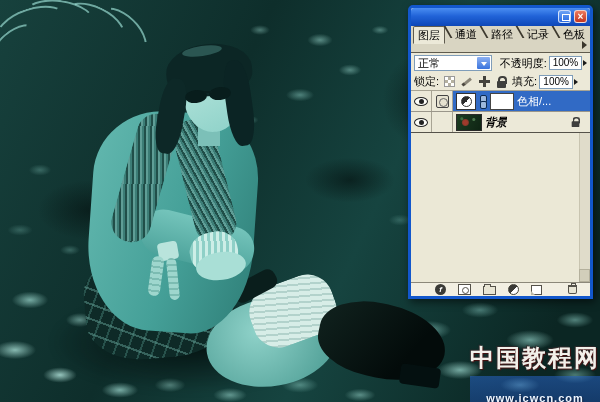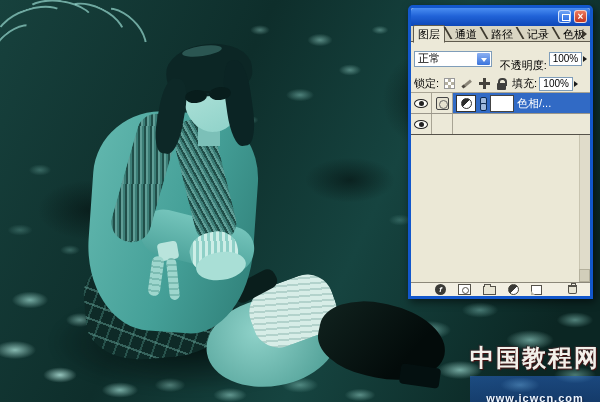--- a/index.html
+++ b/index.html
@@ -107,21 +107,21 @@
   .palette{position:absolute;left:408px;top:5px;width:185px;height:294px;z-index:10;
     background:#ece9d8;border:3px solid #1257cc;border-radius:5px 5px 0 0;
     box-shadow:2px 3px 8px rgba(0,0,0,.55);display:flex;flex-direction:column;font-size:11px;color:#000;}
   .titlebar{height:18px;flex:none;border-radius:3px 3px 0 0;position:relative;
     background:linear-gradient(#4a8ef2,#2163d8 45%,#0d47b8);}
   .tbtn{position:absolute;top:2px;width:13px;height:13px;border-radius:3px;border:1px solid rgba(255,255,255,.75);}
   .btn-min{right:19px;background:linear-gradient(#6ca2f5,#2a6ae0);}
   .btn-min::after{content:"";position:absolute;left:3px;top:3px;width:6px;height:5px;border:1px solid #fff;}
   .btn-close{right:3px;background:linear-gradient(#ee7a5e,#c23520);color:#fff;font-size:10px;font-weight:bold;
     text-align:center;line-height:11px;}
-  .tabs{height:16px;flex:none;display:flex;align-items:center;background:#d9d5c2;
+  .tabs{height:27px;flex:none;display:flex;align-items:flex-start;background:#d9d5c2;
     border-bottom:1px solid #5f5b4e;padding-left:2px;position:relative;}
   .tab{padding:1px 4px 0;white-space:nowrap;}
   .tab.active{background:#ece9d8;border:1px solid #5f5b4e;border-bottom:1px solid #ece9d8;
     border-radius:2px 2px 0 0;margin-bottom:-1px;}
   .slash{width:2px;height:12px;background:#3d392e;transform:skewX(30deg);margin:0 2px 1px;}
   .tab-arrow{position:absolute;right:3px;bottom:3px;width:0;height:0;
     border-left:5px solid #3a362c;border-top:4px solid transparent;border-bottom:4px solid transparent;}
   .prow{flex:none;display:flex;align-items:center;padding:2px 3px 1px;}
   .combo{width:80px;height:16px;background:#fff;border:1px solid #7f9db9;display:flex;align-items:center;position:relative;}
   .combo-text{padding-left:3px;}
@@ -256,21 +256,21 @@
       <div class="slash"></div>
       <div class="tab">色板</div>
       <div class="tab-arrow"></div>
     </div>
 
     <div class="prow">
       <div class="combo">
         <span class="combo-text">正常</span>
         <span class="combo-btn"></span>
       </div>
-      <span class="lbl" style="margin-left:8px;margin-top:14px;">不透明度:</span>
+      <span class="lbl" style="margin-left:8px;">不透明度:</span>
       <div class="vbox" style="margin-left:2px;">100%</div>
       <div class="varrow"></div>
     </div>
 
     <div class="prow">
       <span class="lbl">锁定:</span>
       <div class="lockicons">
         <div class="icon-checker"></div>
         <div class="icon-brush"></div>
         <div class="icon-move"></div>
@@ -296,20 +296,25 @@
           <div class="linkicon"></div>
           <div class="mask-thumb"></div>
           <span class="lname">色相/...</span>
         </div>
       </div>
       <div class="lrow">
         <div class="lcol">
           <div class="eye"></div>
         </div>
         <div class="lcol"></div>
+        <div class="lmain">
+          <div class="bg-thumb"></div>
+          <span class="lname bgname">背景</span>
+          <div class="padlock row-lock"></div>
+        </div>
       </div>
     </div>
 
     <div class="emptyarea">
       <div class="scrollstrip"></div>
       <div class="scrollgrip"></div>
     </div>
 
     <div class="bottombar">
       <div class="bicon icon-fx">f</div>

